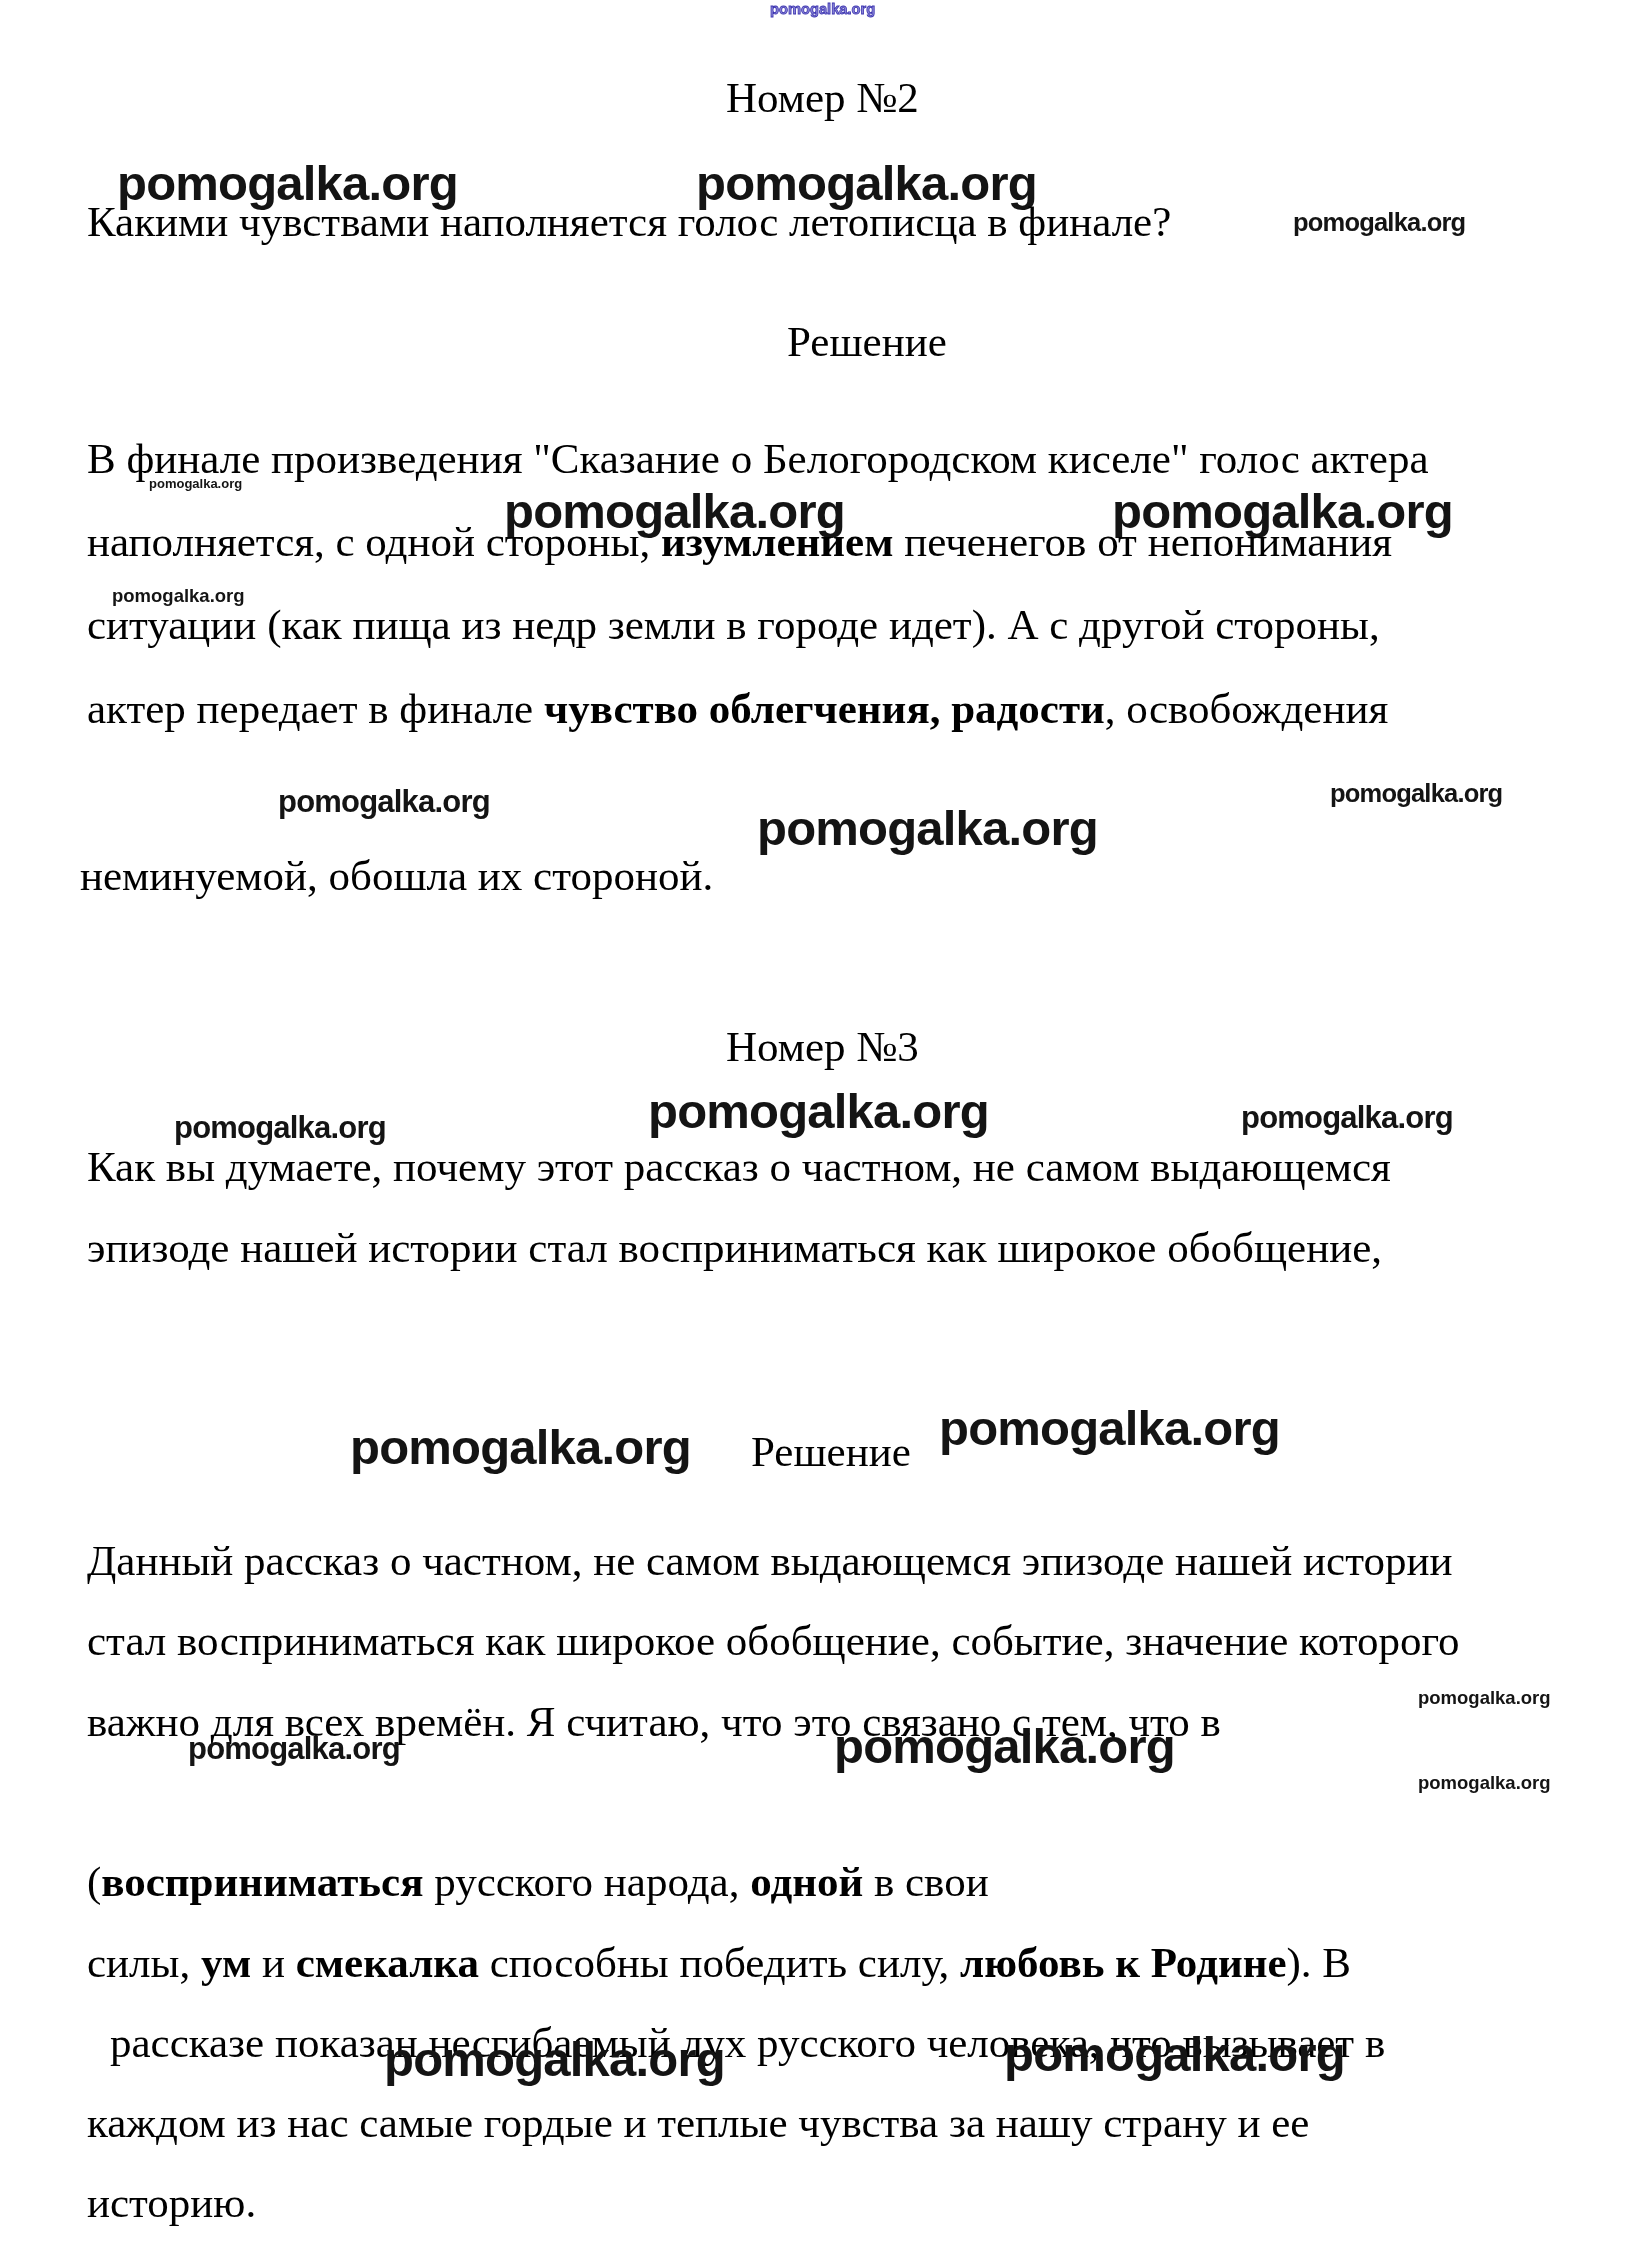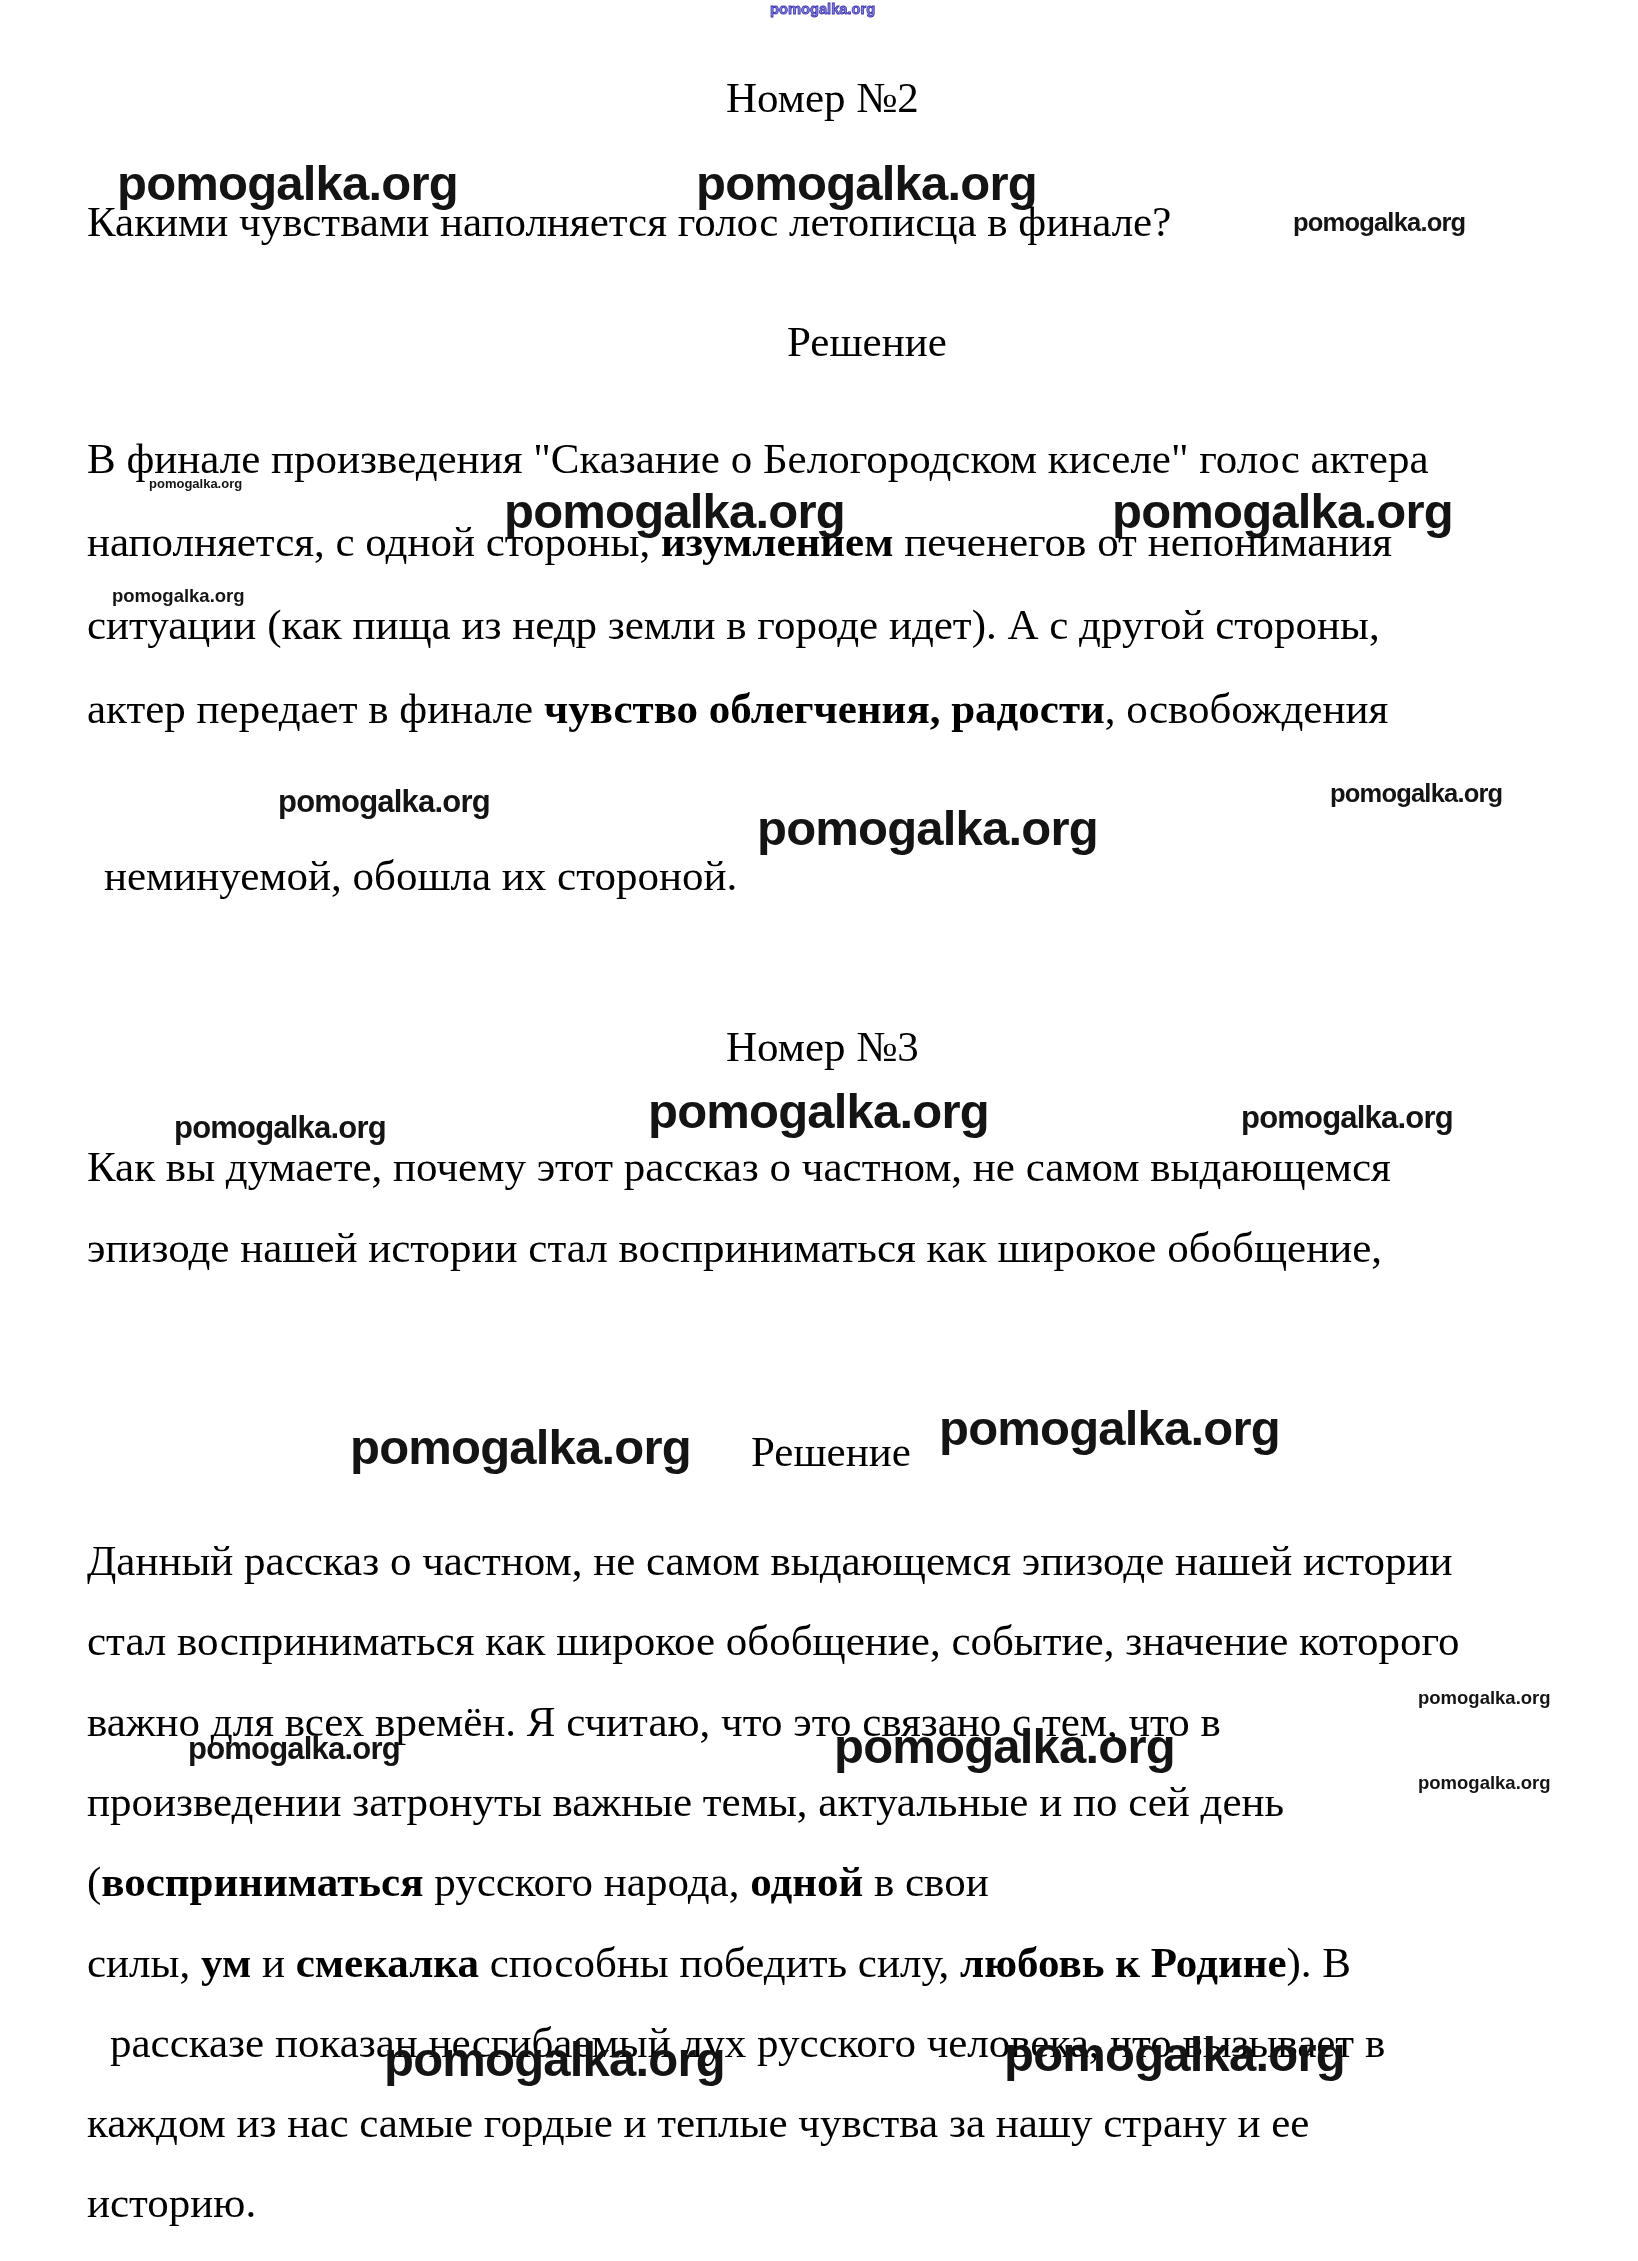--- a/index.html
+++ b/index.html
@@ -70,21 +70,21 @@
   <div class="wm wm-sm" style="left:112px; top:587px;">pomogalka.org</div>
   <div class="line" style="left:87px; top:601px;">ситуации (как пища из недр земли в городе идет). А с другой стороны,</div>
 
   <div class="line" style="left:87px; top:685px;"><span>актер передает в финале </span><span class="b">чувство облегчения, радости</span><span>, освобождения</span></div>
 
 
   <div class="wm wm-lg" style="left:278px; top:786px;">pomogalka.org</div>
   <div class="wm wm-md" style="left:1330px; top:781px;">pomogalka.org</div>
   <div class="wm wm-xl" style="left:757px; top:804px;">pomogalka.org</div>
 
-  <div class="line" style="left:104px; top:852px;text-align:right;">неминуемой, обошла их стороной.</div>
+  <div class="line" style="left:80px; top:852px;text-align:right;">неминуемой, обошла их стороной.</div>
 
   <div class="heading" style="left:726px; top:1023px;">Номер №3</div>
 
   <div class="wm wm-lg" style="left:174px; top:1112px;">pomogalka.org</div>
   <div class="wm wm-xl" style="left:648px; top:1087px;">pomogalka.org</div>
   <div class="wm wm-lg" style="left:1241px; top:1102px;">pomogalka.org</div>
 
   <div class="line" style="left:87px; top:1143px;">Как вы думаете, почему этот рассказ о частном, не самом выдающемся</div>
   <div class="line" style="left:87px; top:1224px;">эпизоде нашей истории стал восприниматься как широкое обобщение,</div>
 
@@ -94,21 +94,20 @@
 
   <div class="line" style="left:87px; top:1537px;">Данный рассказ о частном, не самом выдающемся эпизоде нашей истории</div>
   <div class="line" style="left:87px; top:1617px;">стал восприниматься как широкое обобщение, событие, значение которого</div>
 
   <div class="wm wm-sm" style="left:1418px; top:1689px;">pomogalka.org</div>
   <div class="line" style="left:87px; top:1698px;">важно для всех времён. Я считаю, что это связано с тем, что в</div>
 
   <div class="wm wm-lg" style="left:188px; top:1733px;">pomogalka.org</div>
   <div class="wm wm-xl" style="left:834px; top:1722px;">pomogalka.org</div>
 
-  <div class="line" style="left:87px; top:1778px;">произведении затронуты важные темы, актуальные и по сей день</div>
   <div class="wm wm-sm" style="left:1418px; top:1774px;">pomogalka.org</div>
 
   <div class="line" style="left:87px; top:1858px;"><span>(</span><span class="b">восприниматься</span><span> русского народа, </span><span class="b">одной</span><span> в свои</span></div>
 
   <div class="line" style="left:87px; top:1939px;"><span>силы, </span><span class="b">ум</span><span> и </span><span class="b">смекалка</span><span> способны победить силу, </span><span class="b">любовь к Родине</span><span>). В</span></div>
 
   <div class="line" style="left:87px; top:2019px;margin-left:23px;">рассказе показан несгибаемый дух русского человека, что вызывает в</div>
 
   <div class="wm wm-xl" style="left:384px; top:2035px;">pomogalka.org</div>
   <div class="wm wm-xl" style="left:1004px; top:2030px;">pomogalka.org</div>

